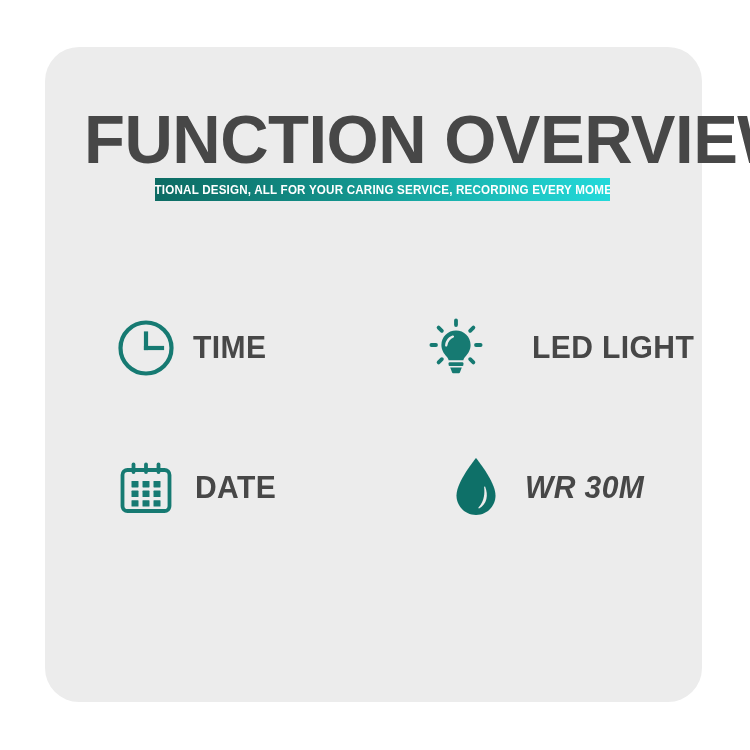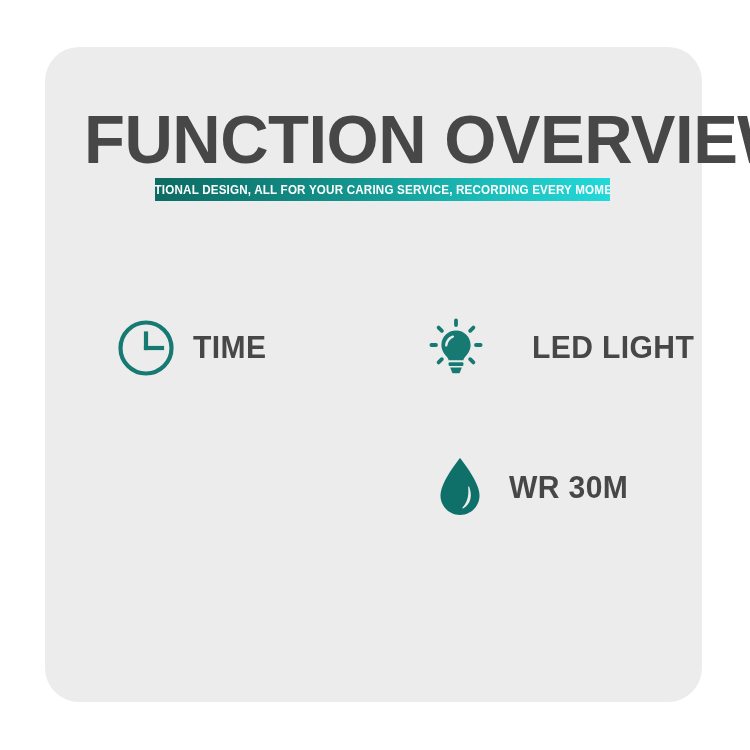--- a/index.html
+++ b/index.html
@@ -85,21 +85,21 @@
   }
   .feature {
     position: absolute;
     display: flex;
     align-items: center;
     height: 86px;
   }
   .feature-0 { left: 70px;  top: 15px;  }
   .feature-1 { left: 380px; top: 15px; gap: 29px;  }
   .feature-2 { left: 70px;  top: 155px; }
-  .feature-3 { left: 384px; top: 155px; }
+  .feature-3 { left: 400px; top: 155px; font-style: italic; }
 
   .feature-icon {
     width: 62px;
     height: 62px;
     flex: 0 0 62px;
     display: flex;
     align-items: center;
     justify-content: center;
   }
   .feature-icon svg { display: block; }
@@ -163,20 +163,45 @@
             <rect x="27.1" y="0.5" width="3.8" height="8.4" rx="1.9" transform="rotate(-90 29 27)"></rect>
             <rect x="27.1" y="0.5" width="3.8" height="8.4" rx="1.9" transform="rotate(-135 29 27)"></rect>
           </g>
 
           <path d="M25.5 17.6c-4.2 1.6-7.1 5.3-7.4 9.8 -0.1 1.4 1.9 1.6 2.2 0.3 0.8-4.2 3-6.8 6.2-8.1 1.2-0.5 0.4-2.5-1-2z" fill="#ececec"></path>
         </svg>
       </span>
       <span class="feature-label">LED LIGHT</span>
     </div>
 
+    <div class="feature feature-2">
+      <span class="feature-icon">
+        <svg width="58" height="58" viewBox="0 0 58 58">
+          <g stroke="#167a72" fill="none" stroke-width="3.8" stroke-linecap="round">
+
+            <path d="M16.5 5.5 V13"></path>
+            <path d="M29 5.5 V13"></path>
+            <path d="M41.5 5.5 V13"></path>
+          </g>
+          <rect x="5.5" y="11" width="47" height="41" rx="5" fill="none" stroke="#167a72" stroke-width="3.8"></rect>
+          <g fill="#167a72">
+            <rect x="14.5" y="22" width="7" height="6.4" rx="0.6"></rect>
+            <rect x="25.5" y="22" width="7" height="6.4" rx="0.6"></rect>
+            <rect x="36.5" y="22" width="7" height="6.4" rx="0.6"></rect>
+            <rect x="14.5" y="31.6" width="7" height="6.4" rx="0.6"></rect>
+            <rect x="25.5" y="31.6" width="7" height="6.4" rx="0.6"></rect>
+            <rect x="36.5" y="31.6" width="7" height="6.4" rx="0.6"></rect>
+            <rect x="14.5" y="41.2" width="7" height="6.4" rx="0.6"></rect>
+            <rect x="25.5" y="41.2" width="7" height="6.4" rx="0.6"></rect>
+            <rect x="36.5" y="41.2" width="7" height="6.4" rx="0.6"></rect>
+          </g>
+        </svg>
+      </span>
+      <span class="feature-label">DATE</span>
+    </div>
 
     <div class="feature feature-3">
       <span class="feature-icon">
         <svg width="58" height="64" viewBox="0 0 58 64">
           <path d="M29 2C29 2 9.5 25.5 9.5 39.5c0 10.8 8.7 19.5 19.5 19.5s19.5-8.7 19.5-19.5C48.5 25.5 29 2 29 2z" fill="#0e7068"></path>
           <path d="M38.2 30.8c1.6 4.2 2.1 8.4 1.2 12.1-1 4.2-3.6 7.6-7.3 9.5-0.5 0.3-1 -0.4-0.6-0.8 3-3.3 4.7-7.1 5.4-11 0.6-3.2 0.6-6.4 0.2-9.6-0.1-0.5 0.9-0.7 1.1-0.2z" fill="#ececec"></path>
         </svg>
       </span>
       <span class="feature-label">WR 30M</span>
     </div>

